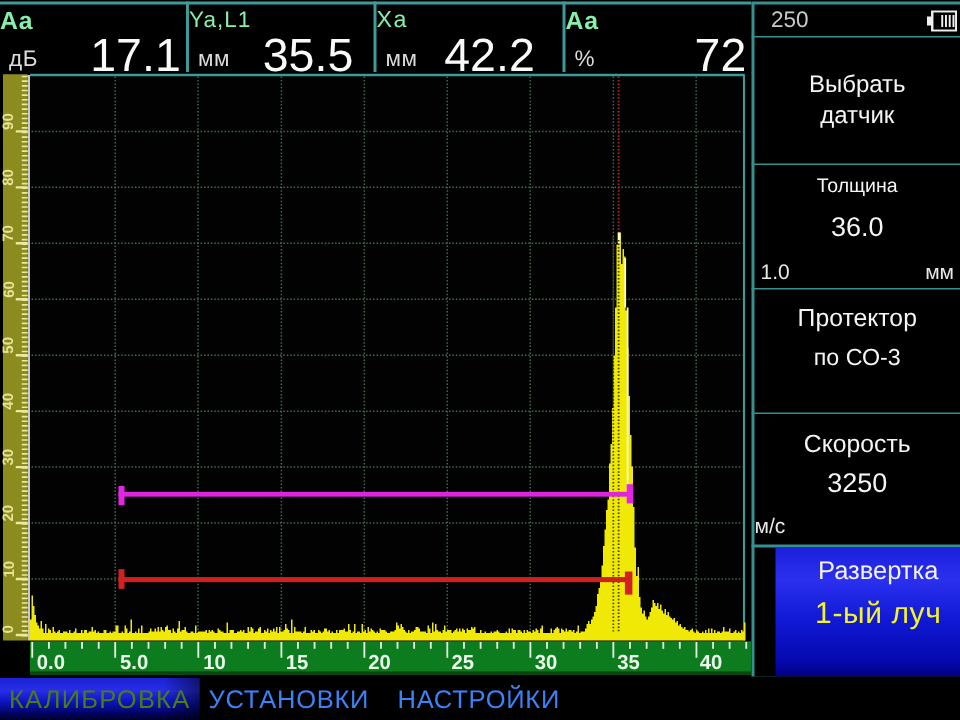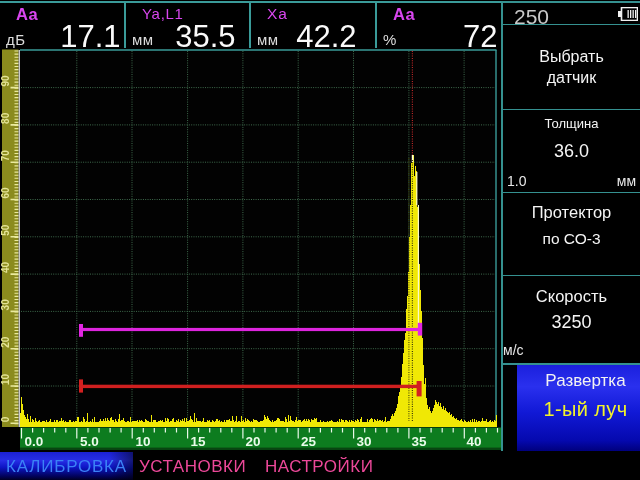--- a/index.html
+++ b/index.html
@@ -1,33 +1,33 @@
 <!DOCTYPE html>
 <html><head><meta charset="utf-8"><style>
 html,body{margin:0;padding:0;background:#000}
 #scr{position:relative;width:640px;height:480px;background:#000;overflow:hidden;
  font-family:"Liberation Sans",sans-serif;color:#fff}
 .abs{position:absolute}
 
-.cell .lab{position:absolute;top:2px;left:16px;font-size:16.5px;font-weight:bold;color:#d946ef;letter-spacing:.3px}
+.cell .lab{position:absolute;top:2px;left:0;font-size:16.5px;font-weight:bold;color:#86efac;letter-spacing:.3px}
 .cell .un{position:absolute;bottom:0px;left:6px;font-size:15px;color:#dcdcdc;letter-spacing:.4px}
 .cell .val{position:absolute;bottom:-7px;right:2.5px;font-size:31px;font-weight:normal;color:#fafafa}
 .sep{position:absolute;top:1px;width:2px;height:47px;background:#3a9b99}
 
 .rp{position:absolute;left:501px;top:0;width:139px;height:480px;background:#000}
 .rline{position:absolute;left:0;width:139px;height:1.5px;background:#359190}
 .rcell{position:absolute;left:2px;width:137px;text-align:center;color:#f5f5f5}
 .rc1{font-size:16px;line-height:21px}
 .small{font-size:14px;color:#e8e8e8}
 
 .menu{position:absolute;left:0;top:451px;width:640px;height:29px;background:#000}
 .mhl{position:absolute;left:0;top:1px;width:133px;height:28px;
  background:linear-gradient(90deg,rgba(0,0,0,0) 82%,rgba(0,0,10,.5) 100%),
  linear-gradient(180deg,#1b21d4 0%,#272ee6 30%,#0d15c4 55%,#010155 88%,#000024 100%)}
-.mi{position:absolute;top:6px;font-size:17px;color:#ec4899;letter-spacing:.5px}
+.mi{position:absolute;top:6px;font-size:17px;color:#3b82f6;letter-spacing:.5px}
 </style></head><body>
 <div id="scr">
 
 <div class="abs" style="left:0;top:1px;width:501px;height:2px;background:#3a9b99"></div>
 <div class="abs" style="left:0;top:47.5px;width:501px;height:2px;background:#3a9b99"></div>
 <div class="sep" style="left:123.5px"></div>
 <div class="sep" style="left:249px"></div>
 <div class="sep" style="left:375px"></div>
 <div class="cell abs" style="left:0;top:3px;width:123px;height:45px">
   <span class="lab">Аа</span>
@@ -128,21 +128,21 @@
 
 <div class="rp">
  <div class="abs" style="left:0;top:2px;width:1.5px;height:451px;background:#359190"></div>
  <div class="rline" style="top:1px"></div>
  <div class="rline" style="top:23.5px"></div>
  <div class="rline" style="top:108.5px"></div>
  <div class="rline" style="top:191.5px"></div>
  <div class="rline" style="top:274.5px"></div>
  <div class="rline" style="top:363px"></div>
  <div class="rline" style="top:451px"></div>
- <div class="abs" style="left:13px;top:5px;font-size:21px;color:#c9c9c9">250</div>
+ <div class="abs" style="left:13px;top:5px;font-size:15px;color:#c9c9c9">250</div>
  <svg class="abs" style="left:116px;top:7px" width="21" height="14" viewBox="0 0 21 14">
    <rect x="4.5" y="0.5" width="16" height="13" fill="none" stroke="#f0f0f0" stroke-width="1.6"></rect>
    <rect x="1" y="4" width="3.5" height="6" fill="#f0f0f0"></rect>
    <rect x="10.5" y="3" width="1.3" height="8" fill="#f0f0f0"></rect>
    <rect x="13" y="3" width="1.3" height="8" fill="#f0f0f0"></rect>
    <rect x="15.5" y="3" width="1.3" height="8" fill="#f0f0f0"></rect>
    <rect x="18" y="3" width="1.3" height="8" fill="#f0f0f0"></rect>
  </svg>
  <div class="rcell rc1" style="top:46px">Выбрать<br>датчик</div>
  <div class="rcell" style="top:116px;font-size:13px">Толщина</div>
@@ -157,17 +157,17 @@
  <div class="abs" style="left:16px;top:365px;width:137px;height:86px;
    background:linear-gradient(90deg,rgba(0,0,0,0) 93%,rgba(0,0,20,.35) 100%),
    linear-gradient(180deg,#1b20dd 0%,#2a30ee 25%,#1119d6 55%,#0509ae 88%,#00007d 100%)">
   <div style="position:absolute;top:6px;width:100%;text-align:center;font-size:17px;color:#f2f2f2">Развертка</div>
   <div style="position:absolute;top:33px;width:100%;text-align:center;font-size:20px;color:#f3f32a;letter-spacing:.4px">1-ый луч</div>
  </div>
 </div>
 
 <div class="menu">
  <div class="mhl"></div>
- <div class="mi" style="left:6px;color:#3b82f6;letter-spacing:.8px">КАЛИБРОВКА</div>
+ <div class="mi" style="left:6px;color:#4d7c0f;letter-spacing:.8px">КАЛИБРОВКА</div>
  <div class="mi" style="left:139px">УСТАНОВКИ</div>
  <div class="mi" style="left:265px">НАСТРОЙКИ</div>
 </div>
 
 </div>
 </body></html>

